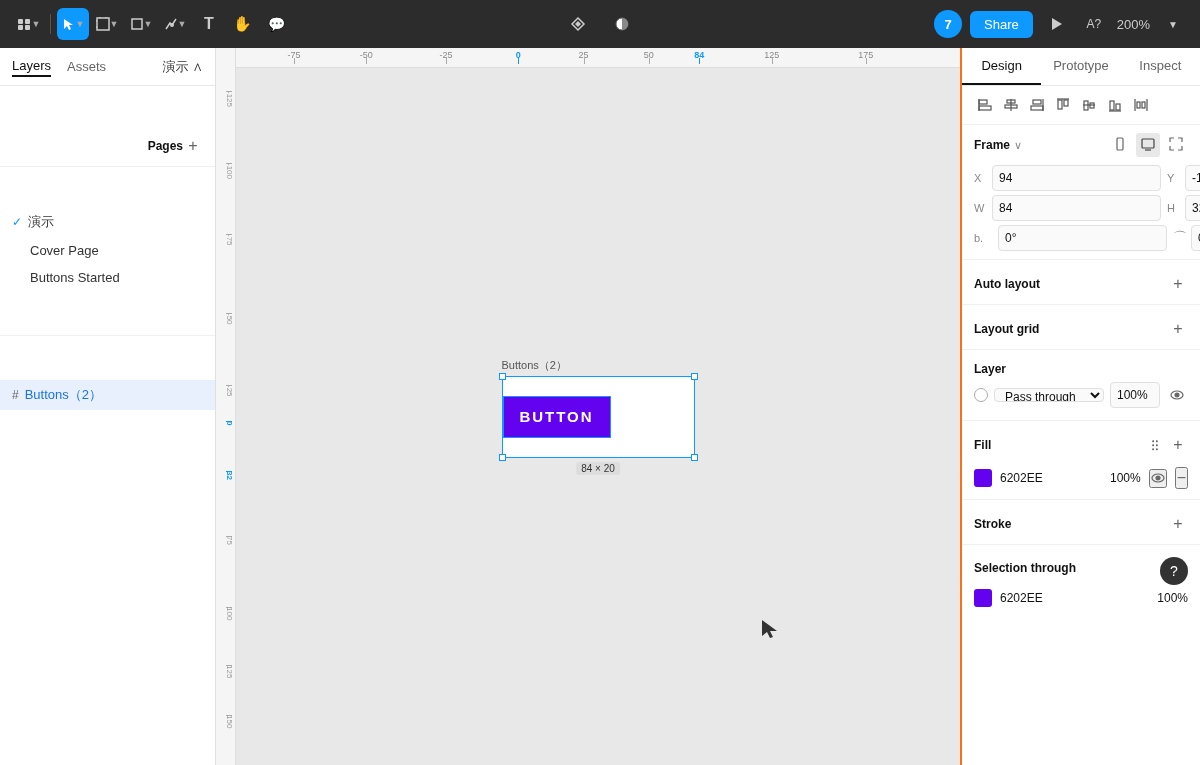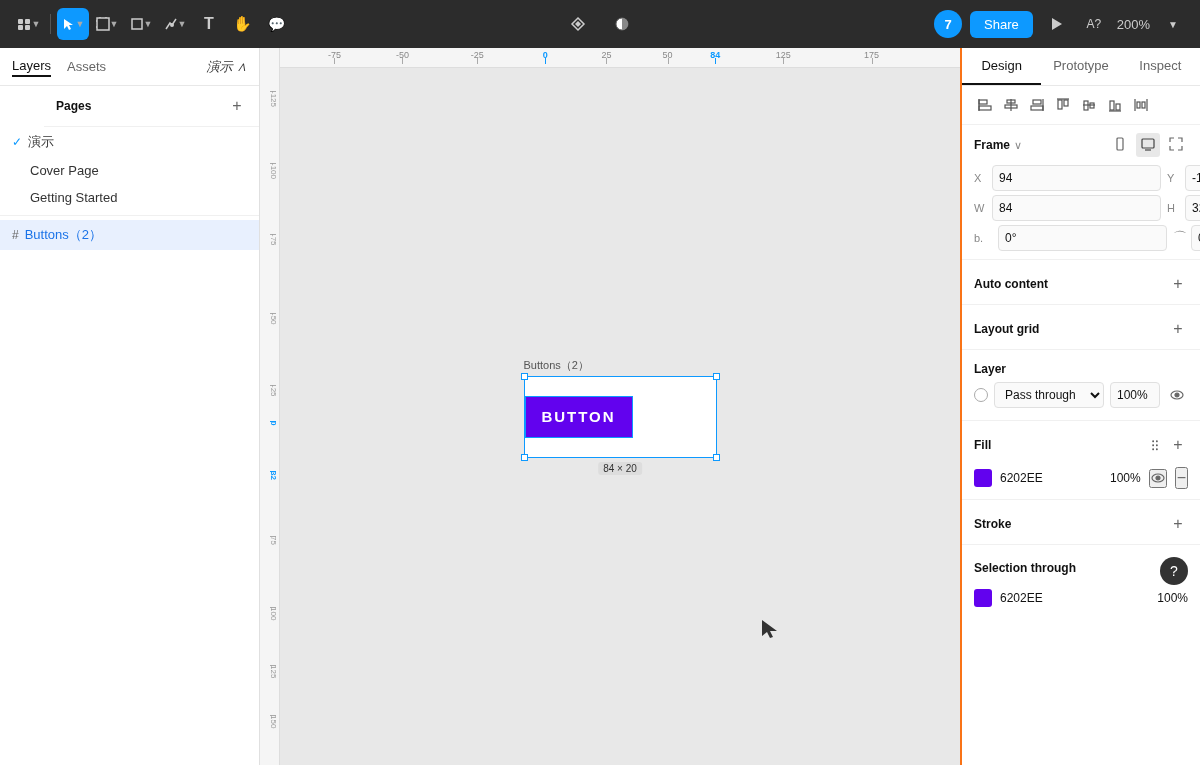--- a/index.html
+++ b/index.html
@@ -93,26 +93,27 @@
 
     
     #main {
       display: flex;
       flex: 1;
       overflow: hidden;
     }
 
     
     #left-panel {
-      width: 260px;
+      width: 216px;
       background: #ffffff;
       border-right: 1px solid #e0e0e0;
       display: flex;
       flex-direction: column;
       flex-shrink: 0;
+      gap: 40px;
     }
     #panel-tabs {
       display: flex;
       align-items: center;
       padding: 8px 12px;
       border-bottom: 1px solid #e8e8e8;
       gap: 16px;
     }
     .panel-tab {
       font-size: 13px;
@@ -121,24 +122,23 @@
       padding: 2px 0;
     }
     .panel-tab.active {
       color: #111;
       font-weight: 500;
       border-bottom: 2px solid #111;
     }
     #panel-header {
       display: flex;
       align-items: center;
-      justify-content: space-between;
+      justify-content: flex-end;
       padding: 10px 12px;
       border-bottom: 1px solid #f0f0f0;
-      margin-left: 44px;
     }
     #pages-title {
       font-size: 12px;
       font-weight: 600;
       color: #111;
     }
     .add-btn {
       width: 20px;
       height: 20px;
       border: none;
@@ -415,21 +415,21 @@
     .layer-section {
       padding: 8px 12px;
     }
     .layer-row {
       display: flex;
       align-items: center;
       gap: 6px;
     }
     .layer-mode-select {
       flex: 1;
-      height: 26px;
+      height: 14px;
       border: 1px solid #e0e0e0;
       border-radius: 4px;
       padding: 0 6px;
       font-size: 12px;
       color: #111;
       background: #fafafa;
       outline: none;
     }
     .layer-opacity {
       width: 50px;
@@ -628,40 +628,40 @@
     <button class="play-btn" style="color:#ccc;font-size:10px;">▼</button>
   </div>
 </div>
 
 <div id="main">
 
   <div id="left-panel">
     <div id="panel-tabs">
       <span class="panel-tab active">Layers</span>
       <span class="panel-tab">Assets</span>
-      <span style="margin-left:auto;font-size:13px;color:#333;cursor:pointer;font-style:italic;">演示 ∧</span>
+      <span style="margin-left:auto;font-size:13px;color:#333;cursor:pointer;">演示 ∧</span>
     </div>
 
     <div id="panel-header">
       <span id="pages-title">Pages</span>
       <button class="add-btn">+</button>
     </div>
 
     <div>
       <div class="page-item">
         <span class="check-mark">✓</span>
         <span>演示</span>
       </div>
       <div class="page-item">
         <span style="width:18px;"></span>
         <span>Cover Page</span>
       </div>
       <div class="page-item">
         <span style="width:18px;"></span>
-        <span>Getting Started</span>
+        <span>Buttons Started</span>
       </div>
     </div>
 
     <div class="section-divider"></div>
 
     <div class="layers-section">
       <div class="layer-item active">
         <span class="layer-icon">#</span>
         <span>Buttons（2）</span>
       </div>
@@ -863,21 +863,21 @@
           <input class="prop-input" type="text" value="0" style="">
 
         </div>
       </div>
     </div>
 
 
     <div class="section-divider"></div>
 
     <div class="section-header">
-      <span class="section-title">Auto content</span>
+      <span class="section-title">Auto layout</span>
       <button class="section-add">+</button>
     </div>
 
     <div class="section-divider"></div>
 
     <div class="section-header">
       <span class="section-title">Layout grid</span>
       <button class="section-add">+</button>
     </div>
 

